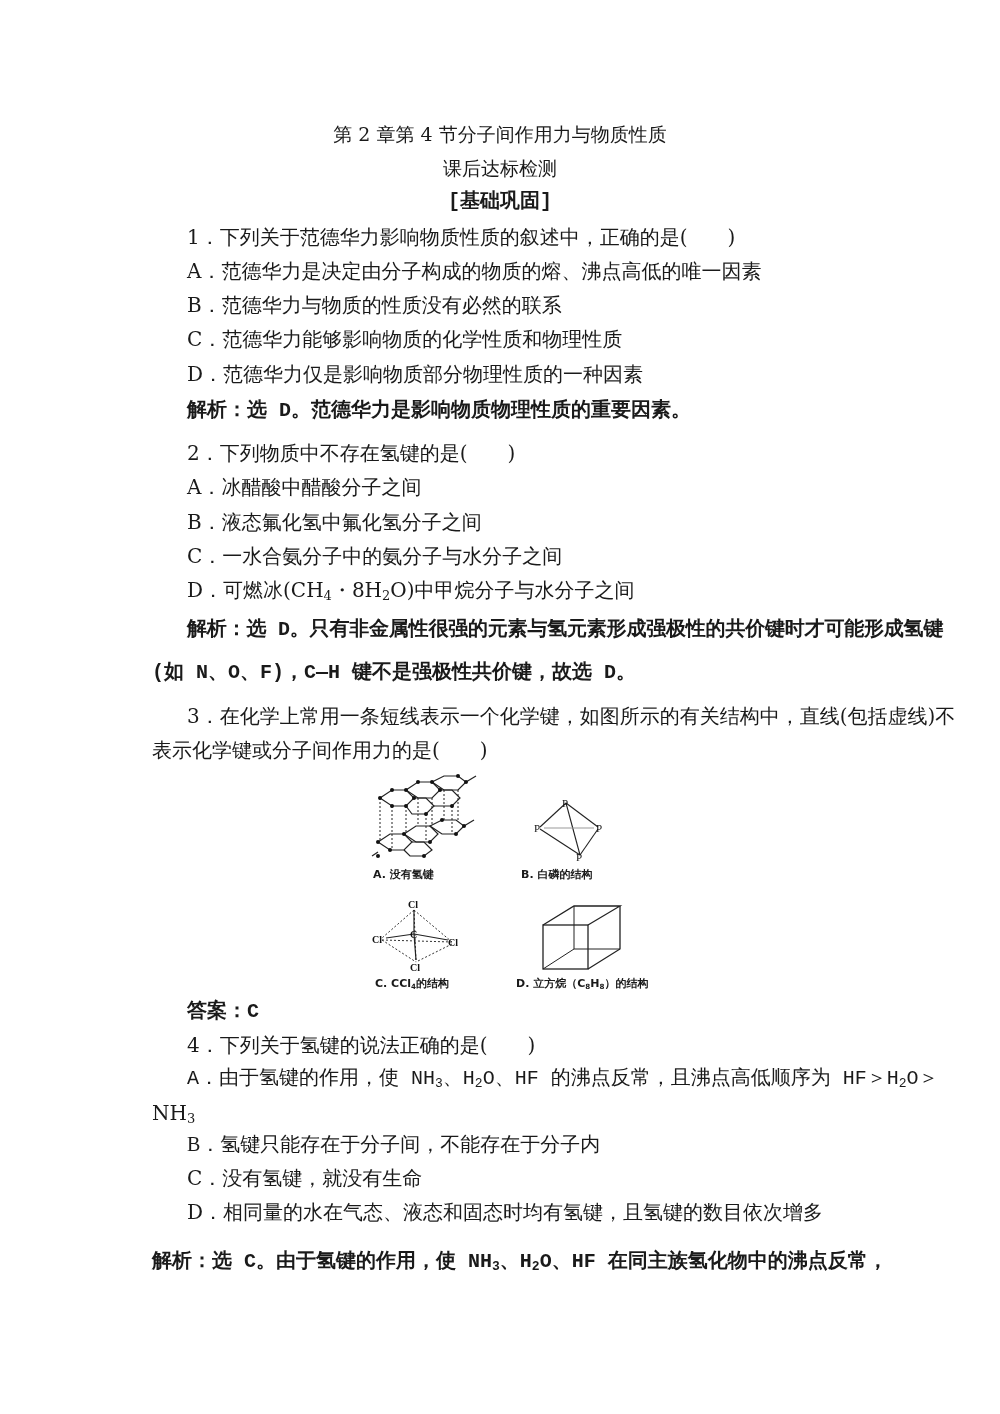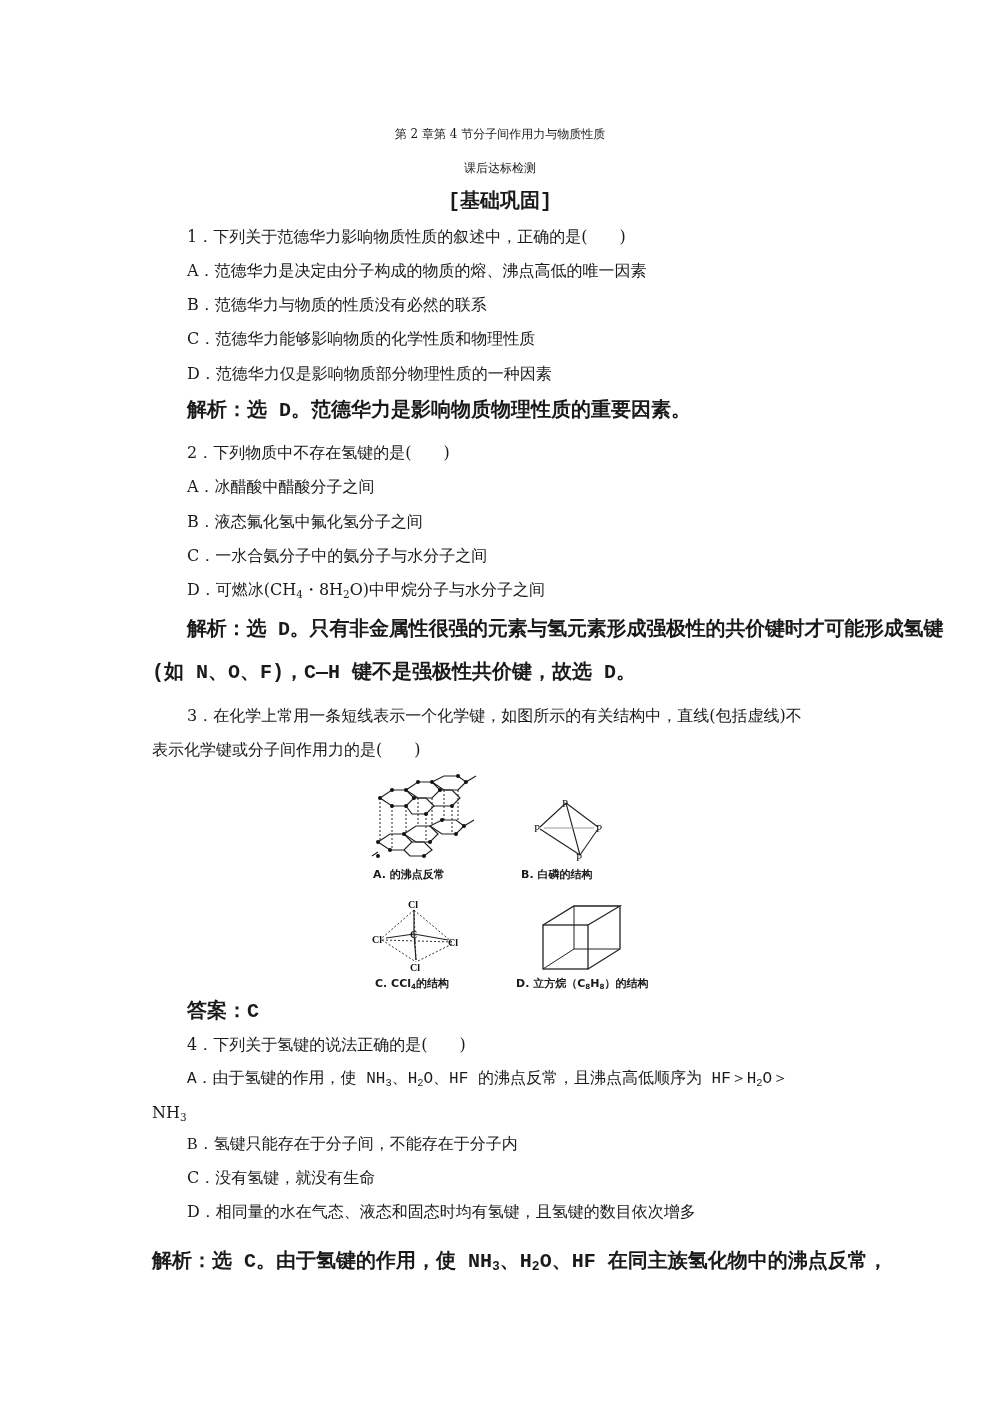--- a/index.html
+++ b/index.html
@@ -4,25 +4,25 @@
 <style>
   html, body { margin: 0; padding: 0; background: #ffffff; }
   body {
     width: 1000px; height: 1414px; position: relative; overflow: hidden;
     font-family: "DejaVu Serif", "Liberation Serif", serif;
     color: #1a1a1a;
   }
   .page { position: absolute; left: 0; top: 0; width: 1000px; height: 1414px; }
   .line {
     position: absolute; white-space: nowrap;
-    font-size: 16px; line-height: 20px;
+    font-size: 20px; line-height: 20px;
   }
   .center { left: 0; width: 1000px; text-align: center; }
   .bold { font-family: Liberation Mono, monospace; font-weight: bold; font-size: 20px; }
-  .title { font-size: 12px; }
+  .title { font-size: 19px; }
   .figure { position: absolute; }
   .fig-caption {
     position: absolute; font-family: "DejaVu Sans", "Liberation Sans", sans-serif;
     font-weight: bold; font-size: 11px; white-space: nowrap;
   }
   sub { font-size: 0.65em; vertical-align: -0.25em; line-height: 0; }
 </style>
 </head>
 <body>
 
@@ -96,21 +96,21 @@
         <circle cx="22" cy="78" r="2"></circle>
       <circle cx="36" cy="62" r="2"></circle>
         <circle cx="62" cy="70" r="2"></circle>
         <circle cx="88" cy="62" r="2"></circle>
       <circle cx="96" cy="54" r="2"></circle>
         <circle cx="74" cy="48" r="2"></circle>
         <circle cx="56" cy="84" r="2"></circle>
       <circle cx="10" cy="84" r="2"></circle>
     </g>
   </svg>
-  <div class="fig-caption" style="left:373px; top:867px;">A. 的沸点反常</div>
+  <div class="fig-caption" style="left:373px; top:867px;">A. 没有氢键</div>
 
   <svg class="figure" style="left:530px; top:797px;" width="80" height="66" viewBox="0 0 80 66">
     <g stroke="#222" stroke-width="1.1">
       <line x1="36" y1="6" x2="10" y2="30"></line>
       <line x1="36" y1="6" x2="68" y2="30"></line>
       <line x1="36" y1="6" x2="50" y2="58"></line>
       <line x1="10" y1="32" x2="50" y2="58"></line>
       <line x1="68" y1="32" x2="50" y2="58"></line>
     </g>
     <line x1="14" y1="31" x2="64" y2="31" stroke="#999" stroke-width="1.1"></line>

